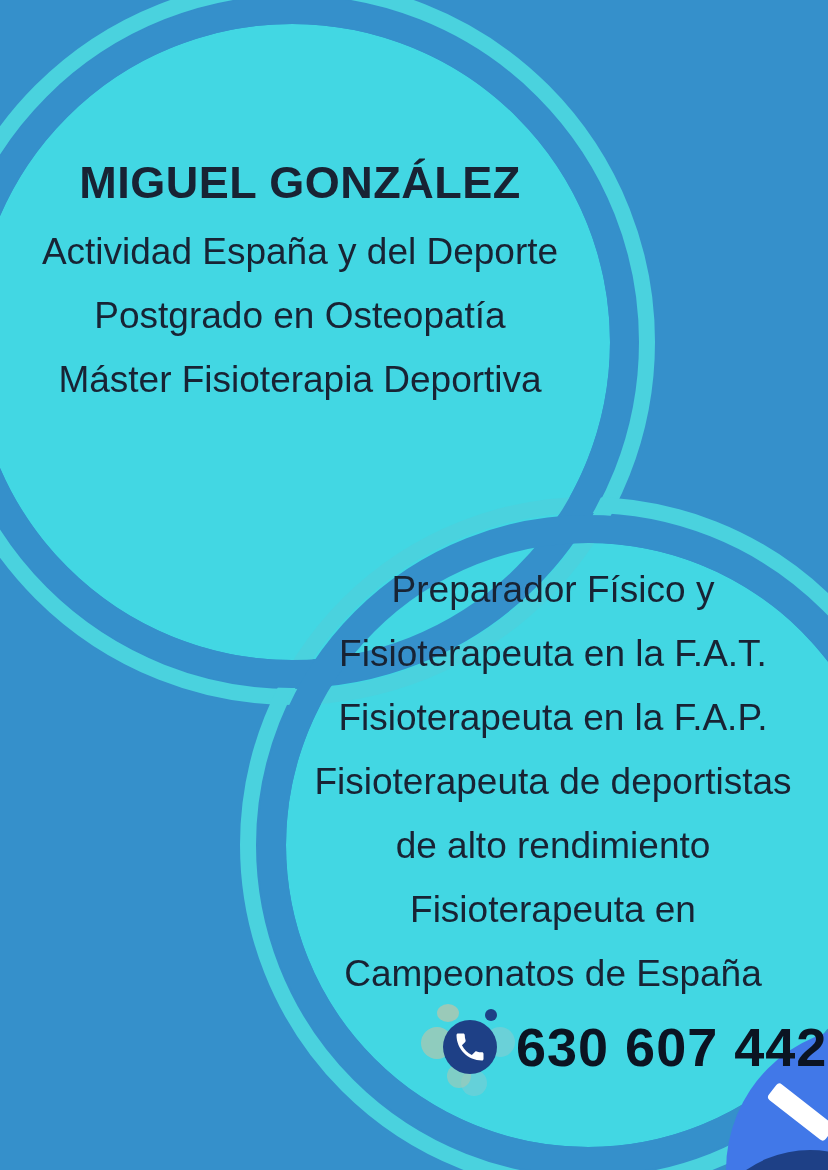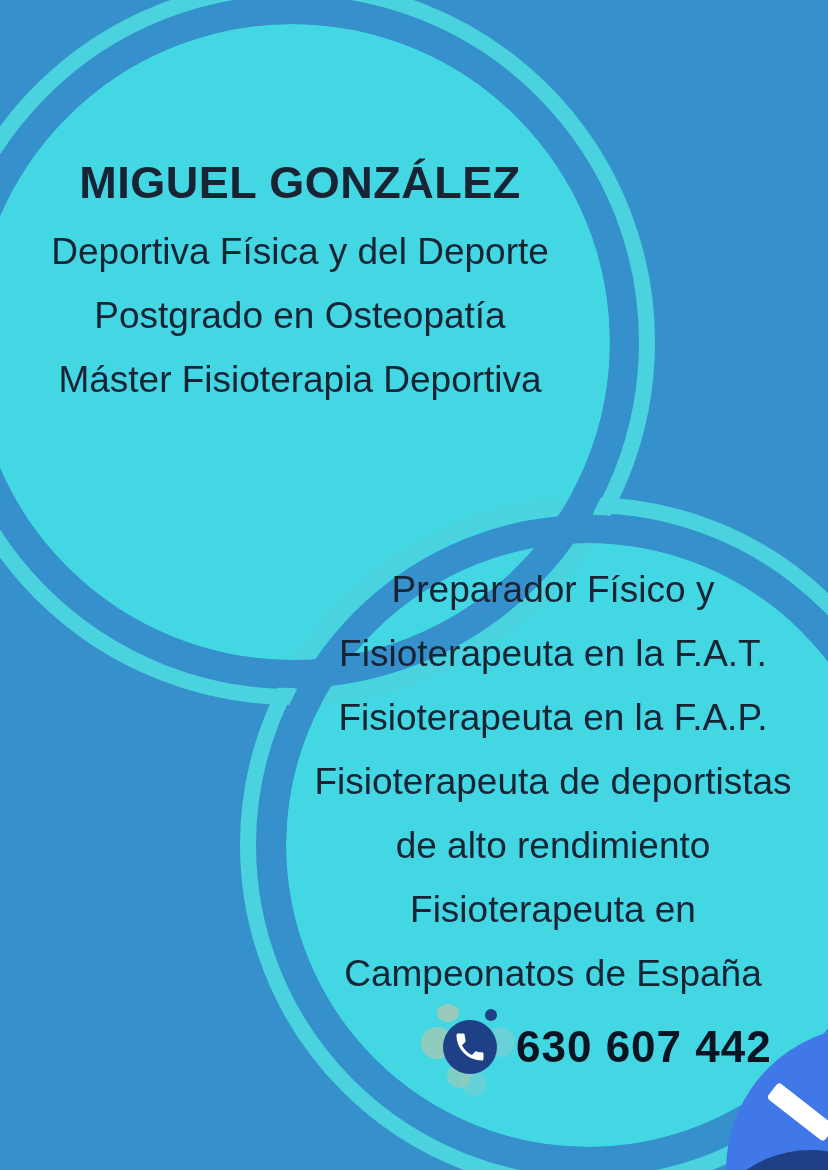--- a/index.html
+++ b/index.html
@@ -29,21 +29,21 @@
     text-align: center; font-size: 45px; font-weight: 700;
     letter-spacing: 0.5px; color: var(--text); line-height: 56px;
   }
   .block { position: absolute; color: var(--text); font-size: 37px; line-height: 64px; text-align: center; }
   .block-a { left: 10px; top: 220px; width: 580px; }
   .block-b { left: 268px; top: 558px; width: 570px; }
   .line { white-space: nowrap; }
 
   .phone-number {
     position: absolute; left: 516px; top: 1023px;
-    font-size: 44px; line-height: 48px; font-weight: 700;
+    font-size: 54px; line-height: 48px; font-weight: 700;
     letter-spacing: 1px; color: var(--number-text); white-space: nowrap;
     cursor: pointer;
   }
 </style>
 </head>
 <body>
 
 <div class="poster">
 
   <svg class="bg-svg" viewBox="0 0 828 1170">
@@ -72,21 +72,21 @@
 
     <g>
       <circle cx="870" cy="1170" r="144" fill="var(--fab-blue)"></circle>
       <circle cx="810" cy="1262" r="112" fill="var(--phone-badge)"></circle>
       <rect x="-10" y="-36" width="20" height="72" rx="4" fill="var(--white)" transform="translate(801,1112) rotate(-52)"></rect>
     </g>
   </svg>
 
   <div class="poster-title">MIGUEL GONZÁLEZ</div>
   <div class="block block-a">
-    <div class="line">Deportiva Física y del Deporte</div>
+    <div class="line">Actividad España y del Deporte</div>
     <div class="line">Postgrado en Osteopatía</div>
     <div class="line">Máster Fisioterapia Deportiva</div>
   </div>
 
   <div class="block block-b">
     <div class="line">Preparador Físico y</div>
     <div class="line">Fisioterapeuta en la F.A.T.</div>
     <div class="line">Fisioterapeuta en la F.A.P.</div>
     <div class="line">Fisioterapeuta de deportistas</div>
     <div class="line">de alto rendimiento</div>

